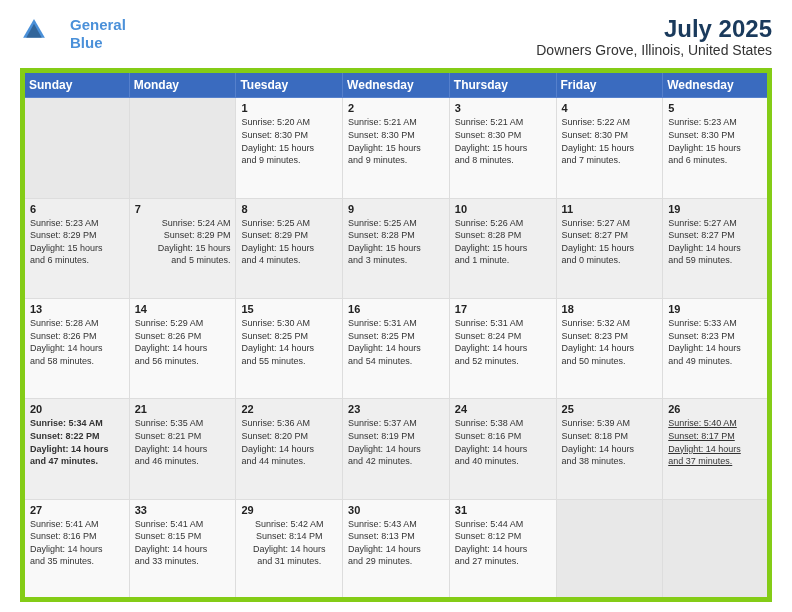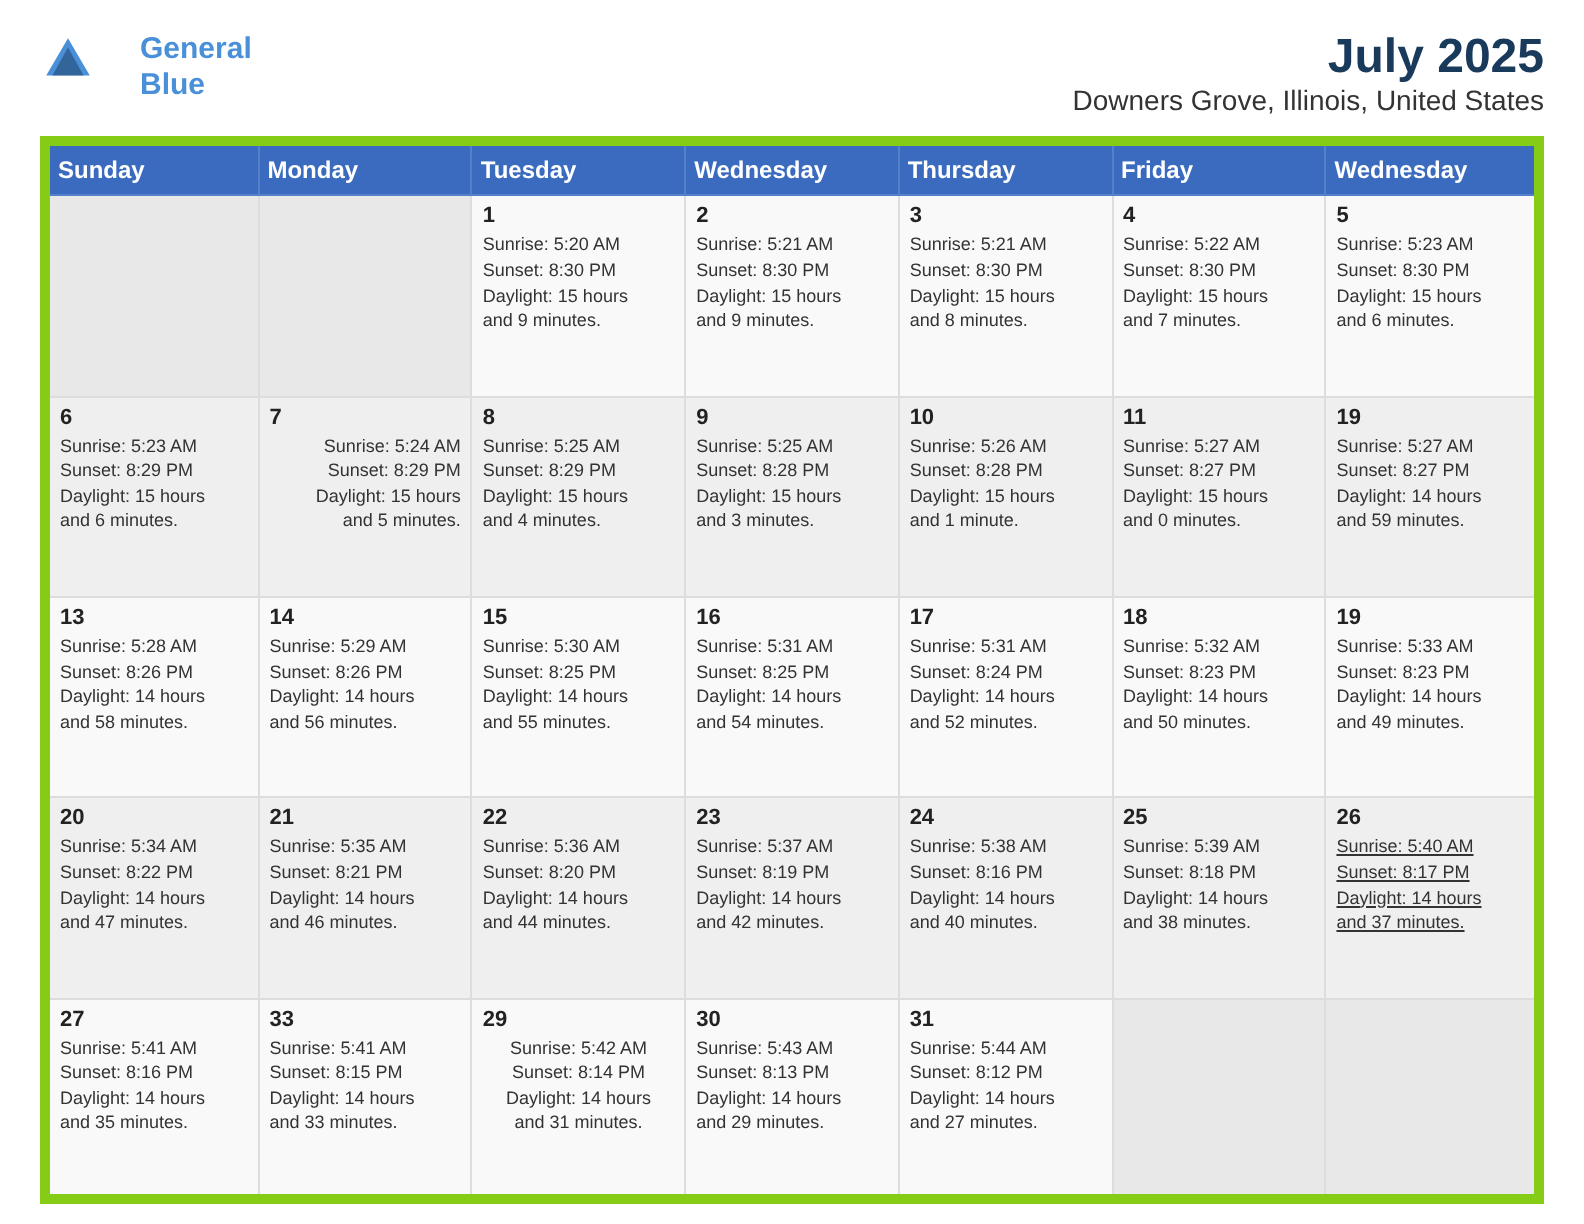--- a/index.html
+++ b/index.html
@@ -273,21 +273,21 @@
             <span class="day-num">19</span>
             <div class="cell-content" style="white-space: pre-line;">Sunrise: 5:33 AM
 Sunset: 8:23 PM
 Daylight: 14 hours
 and 49 minutes.</div>
           </td>
         </tr>
         <tr>
           <td>
             <span class="day-num">20</span>
-            <div class="cell-content" style="white-space: pre-line;">Sunrise: 5:34 AM
+            <div class="cell-content" style="white-space: pre-line; font-weight: bold;">Sunrise: 5:34 AM
 Sunset: 8:22 PM
 Daylight: 14 hours
 and 47 minutes.</div>
           </td>
           <td>
             <span class="day-num">21</span>
             <div class="cell-content" style="white-space: pre-line;">Sunrise: 5:35 AM
 Sunset: 8:21 PM
 Daylight: 14 hours
 and 46 minutes.</div>

